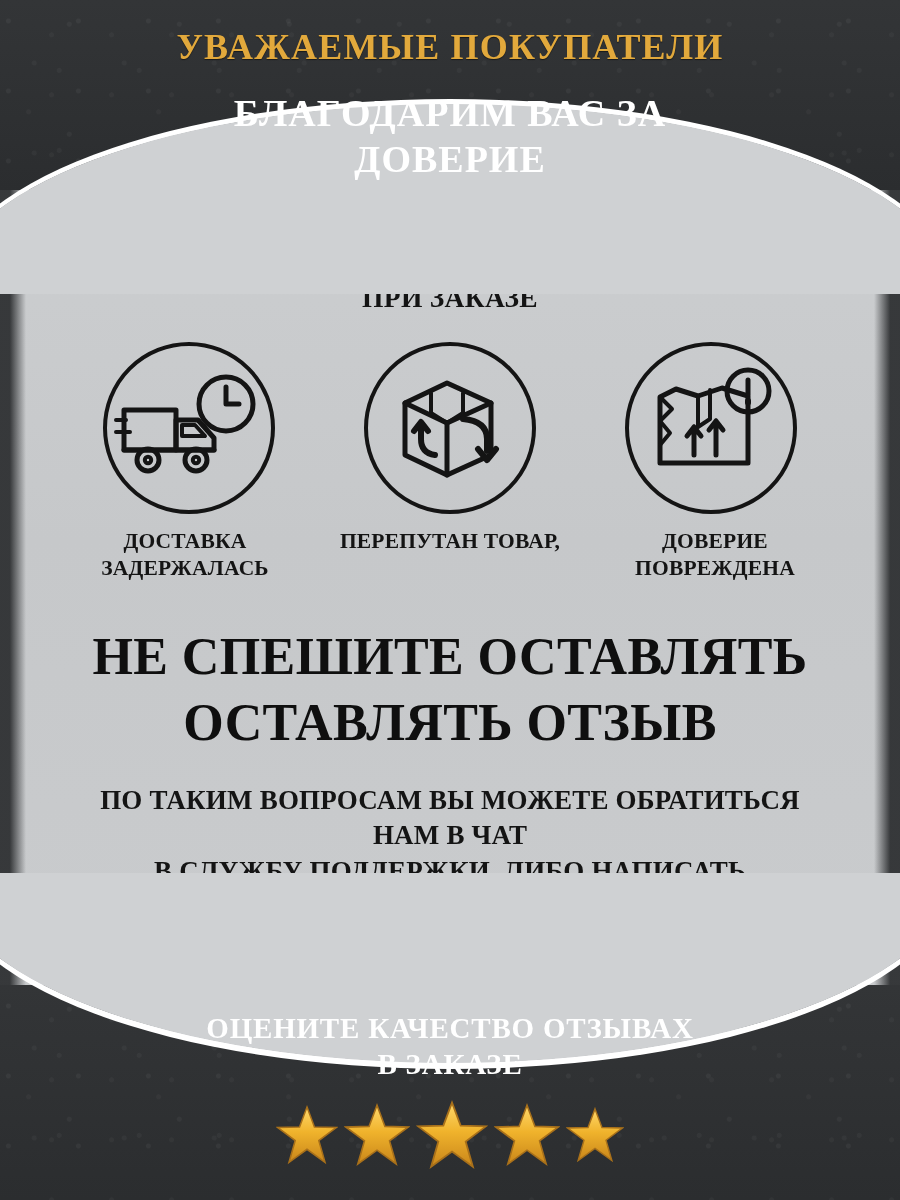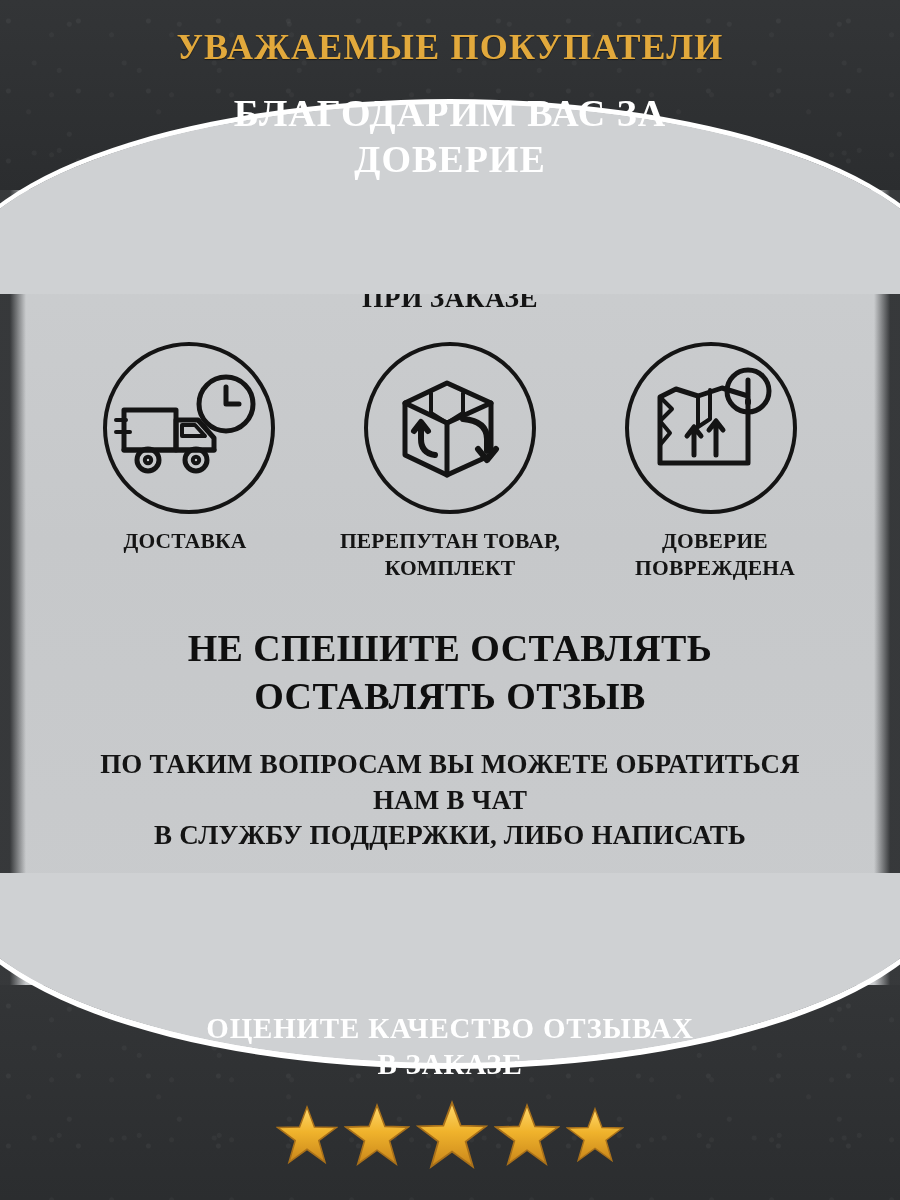--- a/index.html
+++ b/index.html
@@ -170,21 +170,21 @@
     font-size: 21.5px;
     line-height: 1.25;
     letter-spacing: .2px;
   }
 
   
   .headline {
     margin-top: 42px;
     color: #0f0f0f;
     font-weight: bold;
-    font-size: 38px;
+    font-size: 52px;
     line-height: 1.28;
     letter-spacing: .4px;
   }
   .subtext {
     margin-top: 26px;
     color: #141414;
     font-weight: bold;
     font-size: 27px;
     line-height: 1.32;
     letter-spacing: .2px;
@@ -263,20 +263,21 @@
 
               <path d="M2 52 h10 M2 64 h14" stroke-width="4"></path>
 
               <circle cx="112" cy="36" r="27"></circle>
               <path d="M112 19 v17 h13" stroke-width="5"></path>
             </g>
           </svg>
         </div>
         <div class="icon-label">
           <div>ДОСТАВКА</div>
+          <div>ЗАДЕРЖАЛАСЬ</div>
         </div>
       </div>
 
       <div class="icon-col wrong">
         <div class="circle">
           <svg width="150" height="130" viewBox="0 0 150 130">
             <g fill="none" stroke="#141414" stroke-width="5" stroke-linejoin="round" stroke-linecap="round">
 
               <path d="M30 40 L72 20 L116 40 L116 92 L72 112 L30 92 Z"></path>
 
@@ -287,21 +288,20 @@
 
               <path d="M60 92 q-14 -2 -14 -16 l0 -10" stroke-width="6"></path>
               <path d="M39 68 l7 -9 l7 9" stroke-width="6"></path>
               <path d="M88 56 q24 2 24 20 l0 12" stroke-width="6"></path>
               <path d="M103 86 l9 11 l9 -11" stroke-width="6"></path>
             </g>
           </svg>
         </div>
         <div class="icon-label">
           <div>ПЕРЕПУТАН ТОВАР,</div>
-          <div>КОМПЛЕКТ</div>
         </div>
       </div>
 
       <div class="icon-col damaged">
         <div class="circle">
           <svg width="150" height="130" viewBox="0 0 150 130">
             <g fill="none" stroke="#141414" stroke-width="5" stroke-linejoin="round" stroke-linecap="round">
 
               <path d="M24 34 L40 26 L62 33 L86 25 L112 33 L112 100 L24 100 Z"></path>
 

